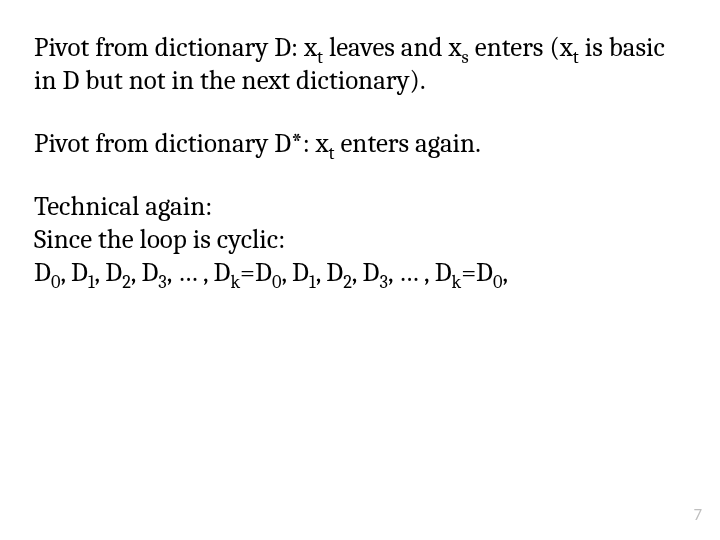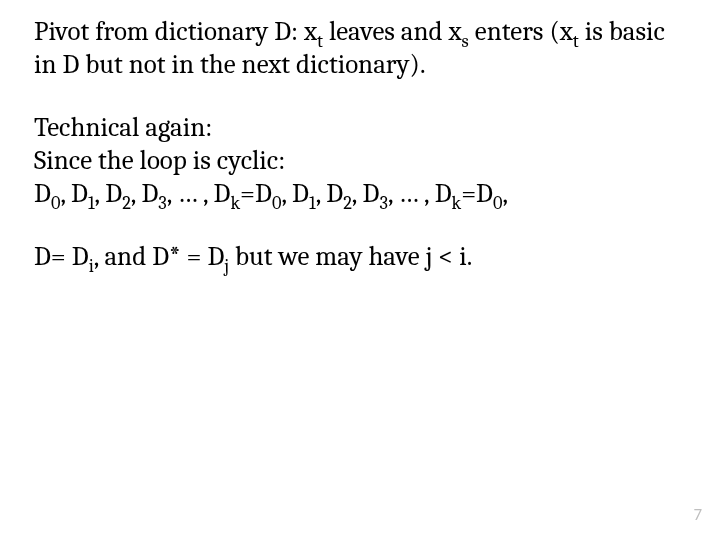--- a/index.html
+++ b/index.html
@@ -8,21 +8,21 @@
     width: 720px;
     height: 540px;
     background: #ffffff;
     font-family: Cambria, Georgia, "Times New Roman", serif;
     color: #000000;
   }
   .slide {
     box-sizing: border-box;
     width: 720px;
     height: 540px;
-    padding: 16px 34px 20px 34px;
+    padding: 32px 34px 20px 34px;
     position: relative;
     font-size: 27px;
     line-height: 1.22;
   }
   .para {
     margin: 0 0 30px 0;
   }
   .para.tight {
     margin-bottom: 0;
   }
@@ -44,25 +44,25 @@
 </style>
 </head>
 <body>
 
 <div class="slide">
 
   <p class="para">
     <span>Pivot from dictionary D: x</span><sub>t</sub><span> leaves and x</span><sub>s</sub><span> enters (x</span><sub>t</sub><span> is basic in D but not in the next dictionary).</span>
   </p>
 
+  <p class="para">
+    <span>Pivot from dictionary D*: x</span><sub>t</sub><span> enters again.</span>
+  </p>
 
   <p class="para">
     <span>Technical again:</span><br>
     <span>Since the loop is cyclic:</span><br>
     <span>D</span><sub>0</sub><span>, D</span><sub>1</sub><span>, D</span><sub>2</sub><span>, D</span><sub>3</sub><span>, … , D</span><sub>k</sub><span>=D</span><sub>0</sub><span>, D</span><sub>1</sub><span>, D</span><sub>2</sub><span>, D</span><sub>3</sub><span>, … , D</span><sub>k</sub><span>=D</span><sub>0</sub><span>,</span>
   </p>
 
-  <p class="para tight">
-    <span>D= D</span><sub>i</sub><span>, and D* = D</span><sub>j</sub><span> but we may have j &lt; i.</span>
-  </p>
 
   <div class="pagenum">7</div>
 </div>
 
 </body></html>

